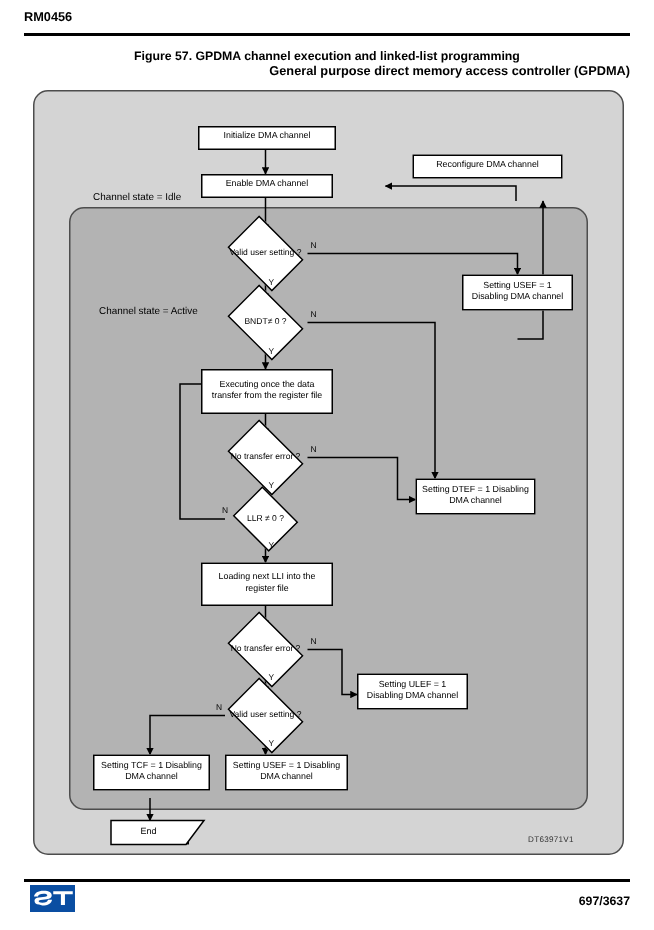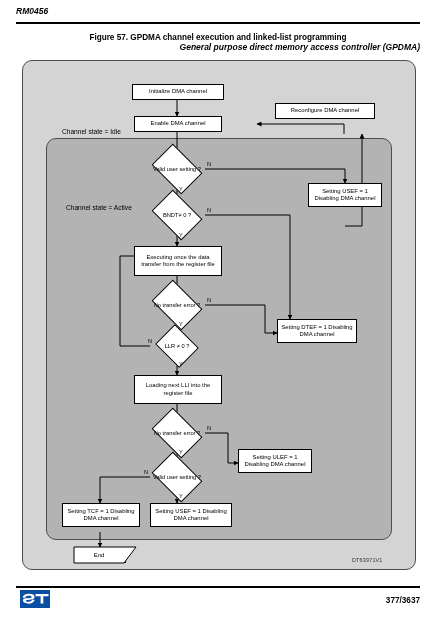--- a/index.html
+++ b/index.html
@@ -1,20 +1,20 @@
 <!DOCTYPE html>
 <html><head>
 <meta charset="utf-8">
 <style>
   html,body{margin:0;padding:0;background:#ffffff;}
   body{width:436px;height:620px;position:relative;font-family:"Liberation Sans",sans-serif;color:#000;}
 
   
   #page{position:absolute;left:0;top:0;width:436px;height:620px;overflow:hidden;}
-  .hdr{position:absolute;left:16px;top:6px;width:404px;height:16px;font-style:italic;}
+  .hdr{position:absolute;left:16px;top:6px;width:404px;height:16px;}
   .hdr-left{position:absolute;left:0;top:0;font-size:8.5px;font-weight:bold;}
   .hdr-right{position:absolute;right:0;top:0;font-size:8.5px;font-weight:bold;white-space:nowrap;margin-top:36px;}
   .hdr-rule{position:absolute;left:16px;top:22px;width:404px;height:1.6px;background:#000;}
 
   
   .caption{position:absolute;left:16px;top:32px;width:404px;text-align:center;font-size:8.2px;font-weight:bold;line-height:11px;}
 
   
   #fig{position:absolute;left:22px;top:60px;width:392px;height:516px;}
   .outer{position:absolute;left:0;top:0;width:392px;height:508px;border:1px solid #4d4d4d;border-radius:10px;background:#d4d4d4;}
@@ -188,14 +188,14 @@
 
     <div class="fig-id" style="left:330px;top:497px;">DT63971V1</div>
   </div>
 
   <div class="foot-rule"></div>
   <svg class="logo" viewBox="0 0 60 36">
     <rect x="0" y="0" width="60" height="36" fill="#0a4ea2"></rect>
     <path d="M12 26 C8 26 6 24 6 21 C6 18 8 17 12 16.6 L20 15.8 C22 15.6 23 15 23 13.8 C23 12.4 21.6 11.6 18 11.6 C13.6 11.6 11 12.8 10.6 15.4 L5.4 15.4 C6 10.6 10.4 7.6 18.2 7.6 C25.6 7.6 29 10 29 13.8 C29 16.8 26.8 18.6 22.2 19.1 L14.2 19.9 C12.4 20.1 11.6 20.6 11.6 21.6 C11.6 22.8 13 23.5 16.4 23.5 C21 23.5 23.6 22.2 24 19.6 L29.4 19.6 C28.6 24.4 24 27.4 16.4 27.4 Z" fill="#fff"></path>
     <path d="M31 8.2 L57 8.2 L57 12.3 L46.6 12.3 L46.6 26.8 L41.2 26.8 L41.2 12.3 L31 12.3 Z" fill="#fff"></path>
   </svg>
-  <div class="foot-right">377/3637</div>
+  <div class="foot-right">697/3637</div>
 </div>
 
 </body></html>

